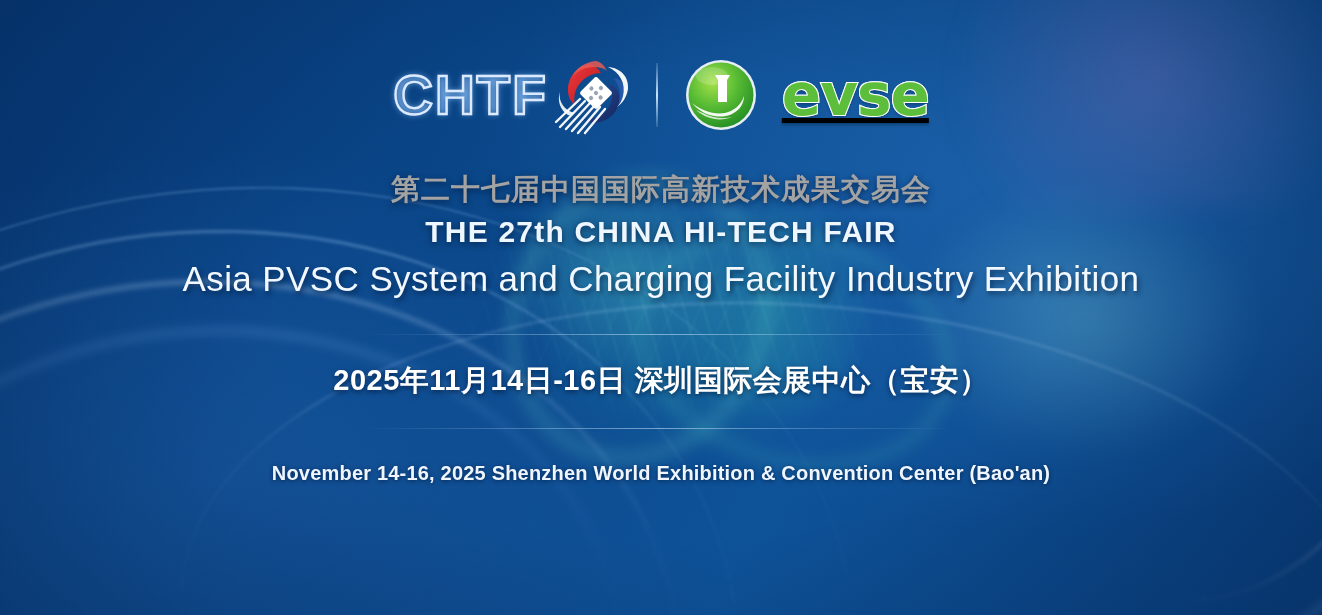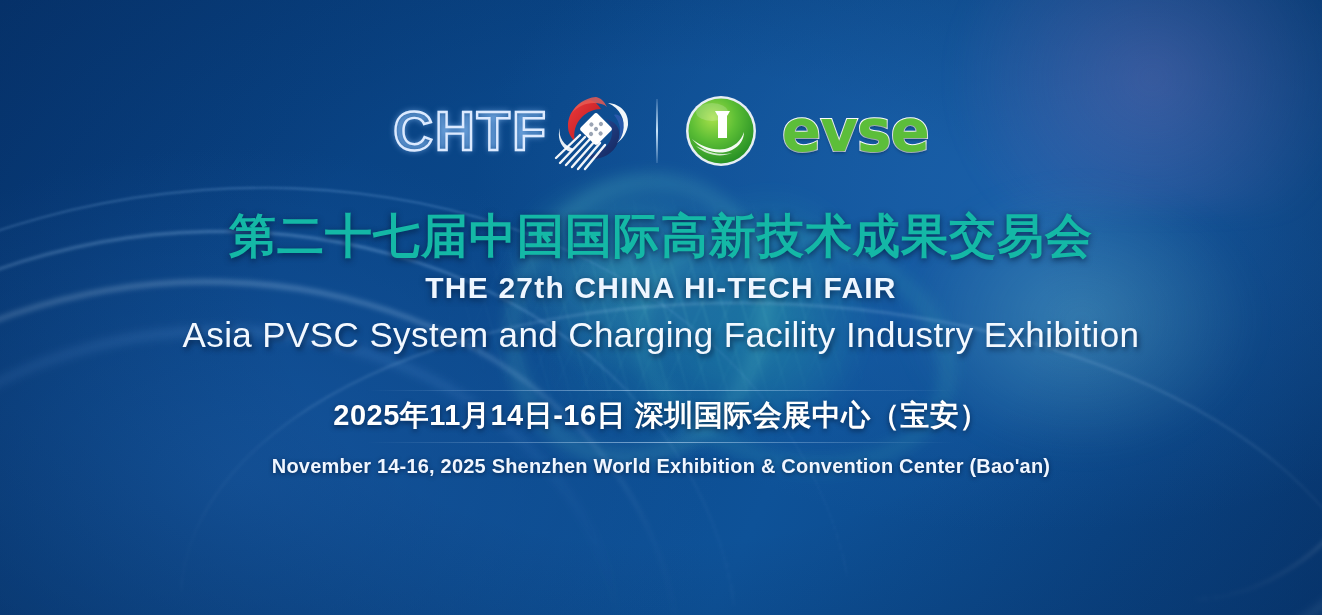--- a/index.html
+++ b/index.html
@@ -133,21 +133,20 @@
     background: radial-gradient(ellipse 1000px 620px at 50% 50%, rgba(0,0,0,0) 38%, rgba(3,26,62,.42) 100%);
   }
 
   
   .content {
     position: absolute;
     inset: 0;
     display: flex;
     flex-direction: column;
     align-items: center;
-    margin-top: 36px;
   }
 
   
   .logo-row {
     margin-top: 52px;
     height: 86px;
     display: flex;
     align-items: center;
     gap: 0;
   }
@@ -168,40 +167,40 @@
   }
   .chtf-mark { width: 86px; height: 80px; display: block; margin-left: -6px; }
 
   .logo-divider {
     width: 2px;
     height: 64px;
     margin: 0 26px;
     background: linear-gradient(180deg, rgba(200,225,255,.15), rgba(210,235,255,.95), rgba(200,225,255,.15));
   }
 
-  .evse-lockup { display: flex; align-items: center; gap: 24px; }
+  .evse-lockup { display: flex; align-items: center; gap: 24px; text-decoration: underline; }
   .evse-mark { width: 74px; height: 74px; display: block; }
   .evse-word {
     font-size: 58px;
     font-weight: 700;
     letter-spacing: -1px;
     color: #5cbe3a;
     line-height: 1;
     -webkit-text-stroke: 2px #ffffff;
     paint-order: stroke fill;
     text-shadow: 0 2px 3px rgba(0,30,60,.45);
     font-family: "DejaVu Sans", sans-serif;
   }
 
   
   .fair-cn {
     margin-top: 36px;
-    font-size: 47px;
-    font-weight: 700;
-    color: #14b8a6;
+    font-size: 29px;
+    font-weight: 700;
+    color: #a3a3a3;
     letter-spacing: 1px;
     text-shadow: 0 2px 6px rgba(2,24,56,.75);
     line-height: 1.1;
   }
   .fair-en {
     margin-top: 9px;
     font-size: 30px;
     font-weight: 700;
     color: #eef6ff;
     letter-spacing: 1.2px;
@@ -228,20 +227,21 @@
     line-height: 1.1;
     text-shadow: 2px 3px 5px rgba(2,22,52,.6);
   }
 
   
   .footer {
     margin-top: 36px;
     display: flex;
     flex-direction: column;
     align-items: center;
+    gap: 21px;
   }
   .rule {
     width: 588px;
     height: 1px;
     background: linear-gradient(90deg, rgba(190,220,255,0), rgba(205,230,255,.55), rgba(190,220,255,0));
   }
   .date-cn {
     padding: 9px 0 10px;
     font-size: 29px;
     font-weight: 700;

